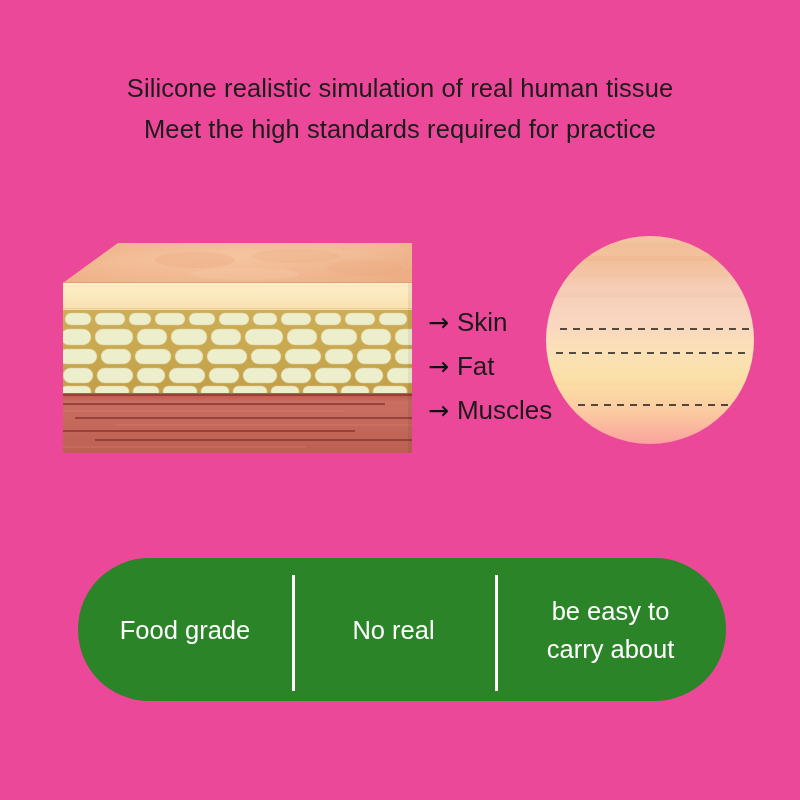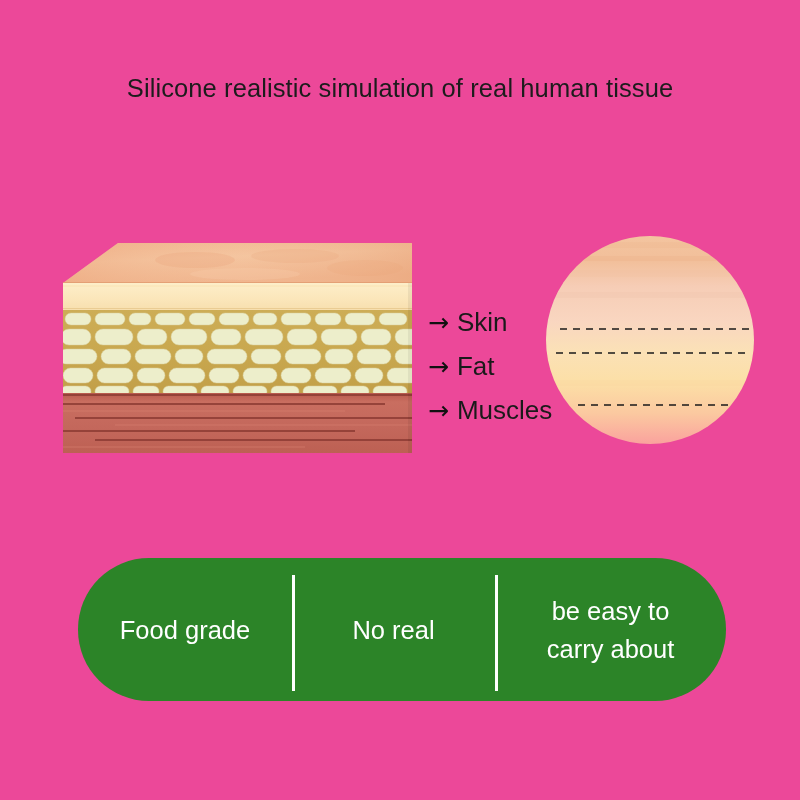--- a/index.html
+++ b/index.html
@@ -108,20 +108,21 @@
   .divider-1 { left:214px; }
   .divider-2 { left:417px; }
 </style>
 </head>
 <body>
 
 <div id="page">
 
   <div class="headline">
     <span class="line">Silicone realistic simulation of real human tissue</span>
+    <span class="line">Meet the high standards required for practice</span>
   </div>
 
   <div class="block-wrap">
     <svg class="block-svg" viewBox="0 0 370 240" xmlns="http://www.w3.org/2000/svg">
       <defs>
         <linearGradient id="gTop" x1="0" y1="0" x2="0.35" y2="1">
           <stop offset="0" stop-color="#f0b48c"></stop>
           <stop offset="0.45" stop-color="#f4c49e"></stop>
           <stop offset="1" stop-color="#efb189"></stop>
         </linearGradient>

